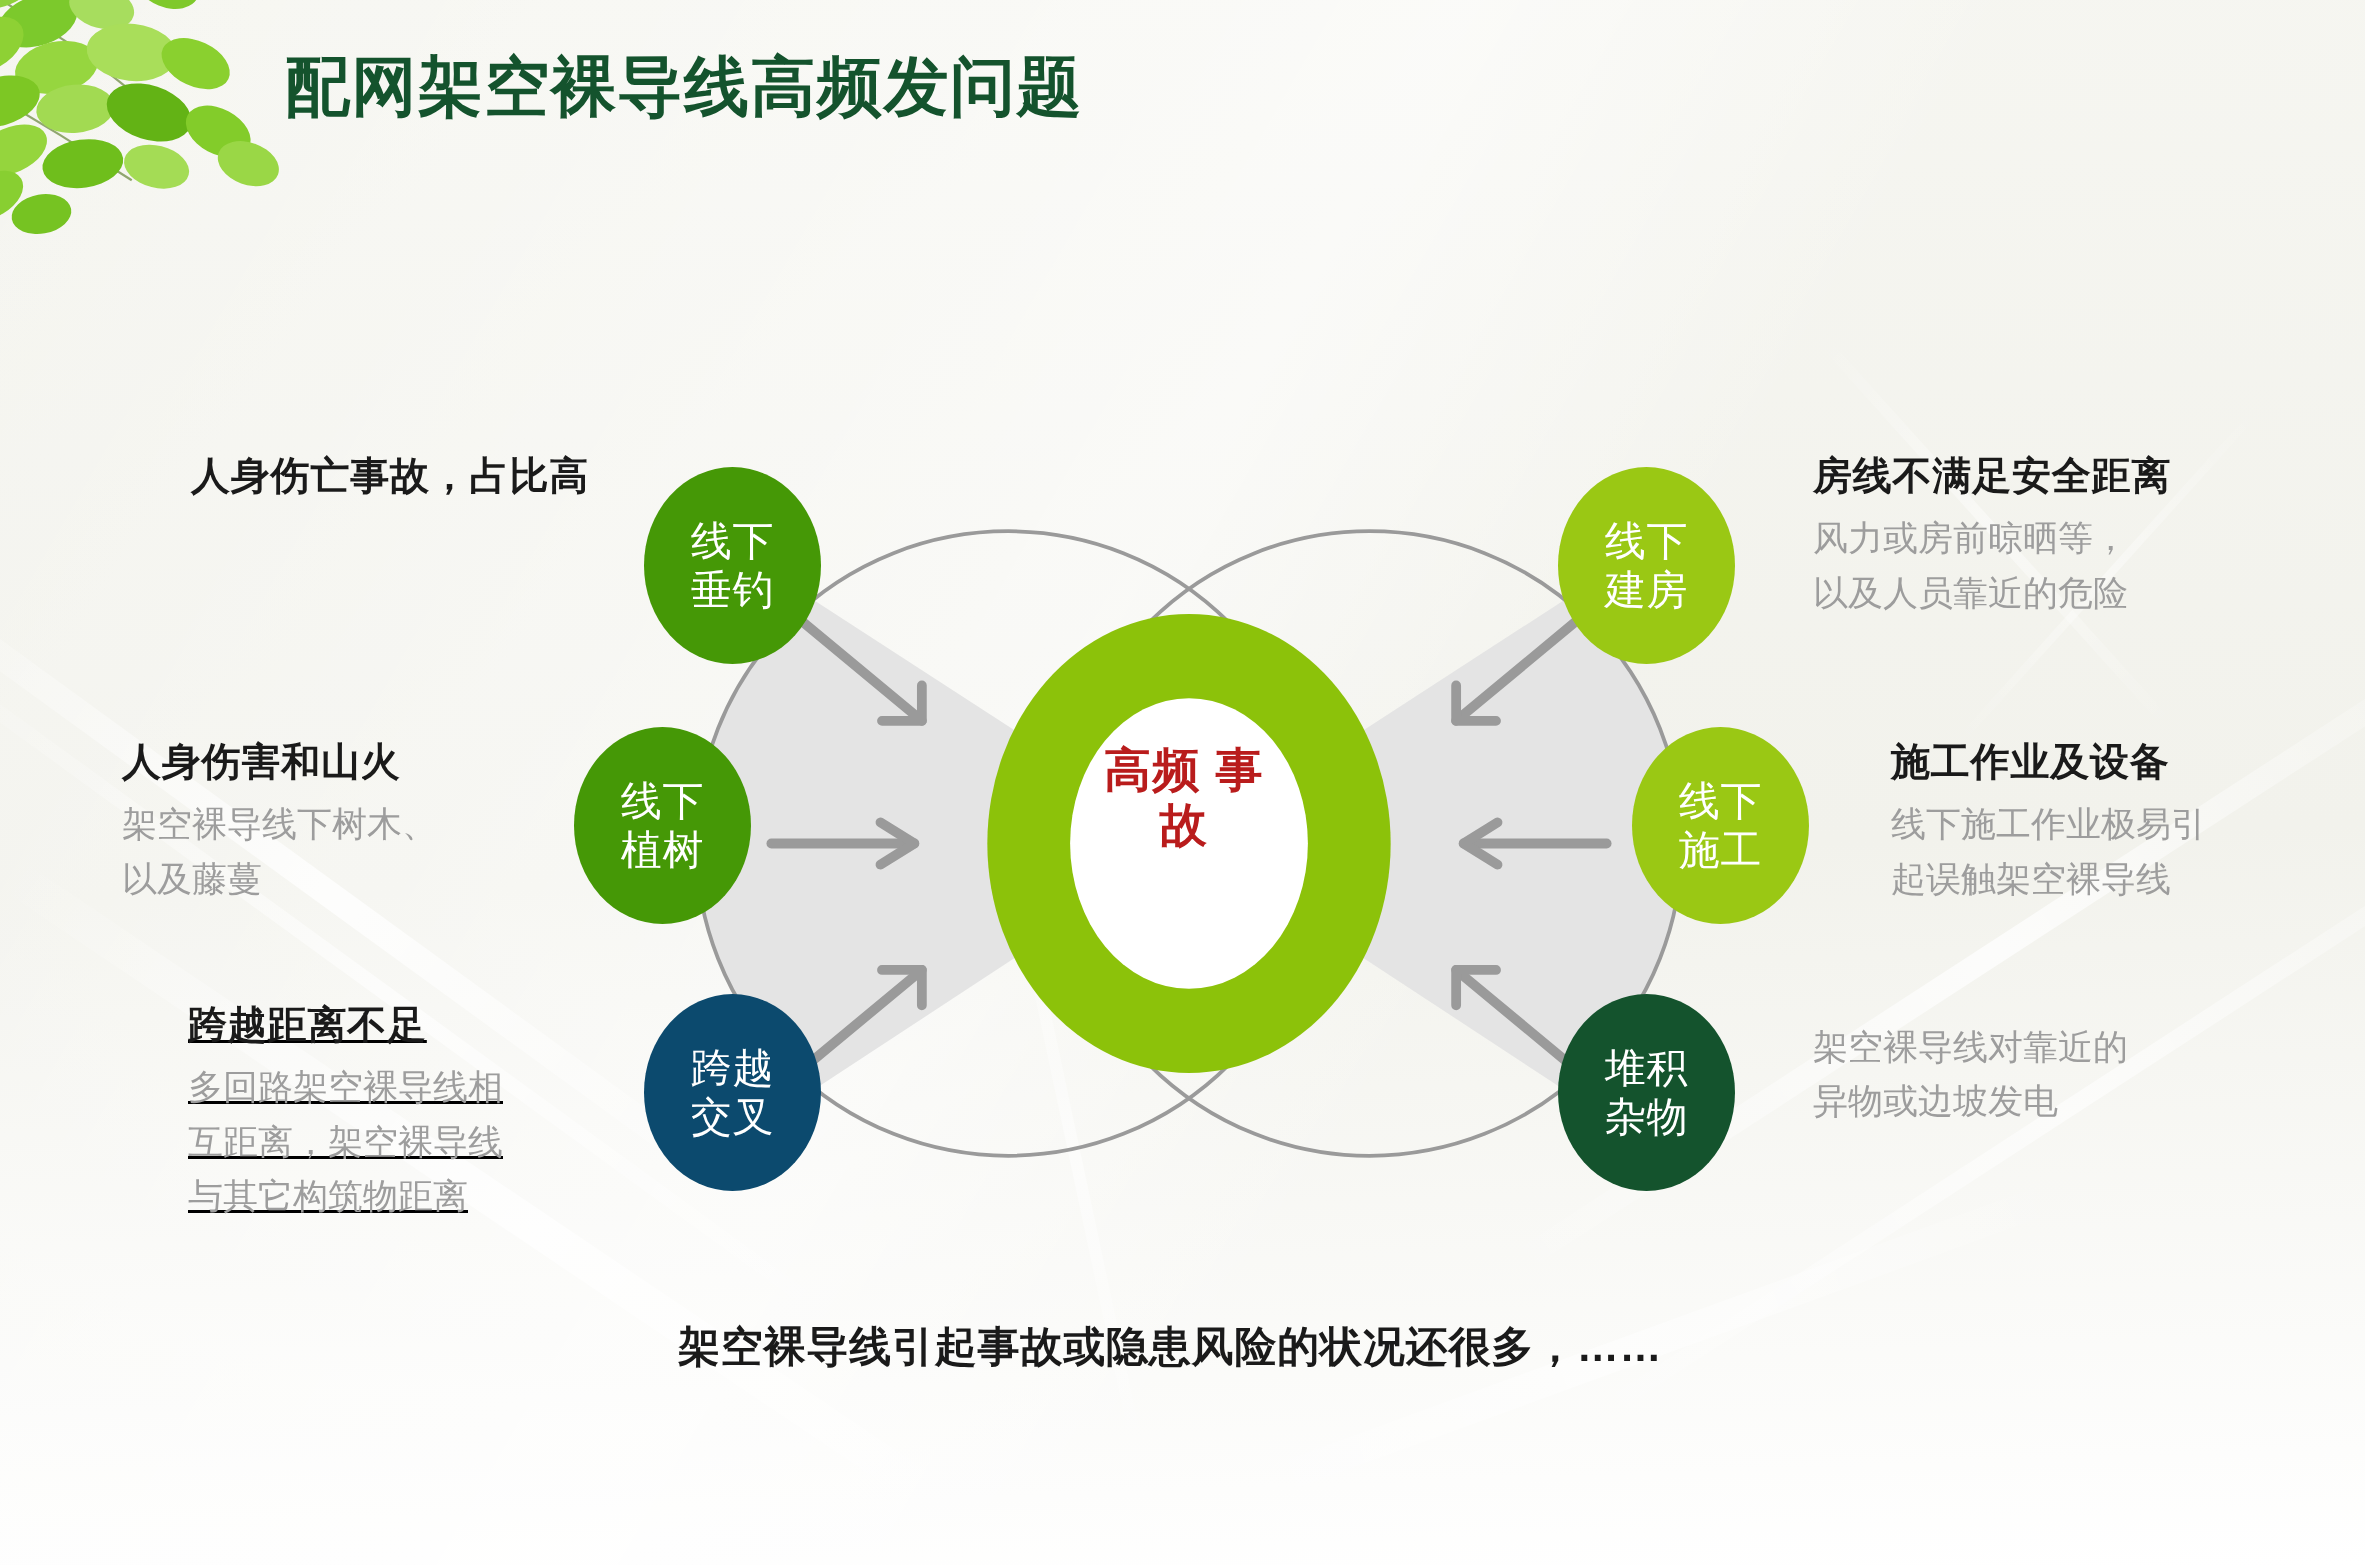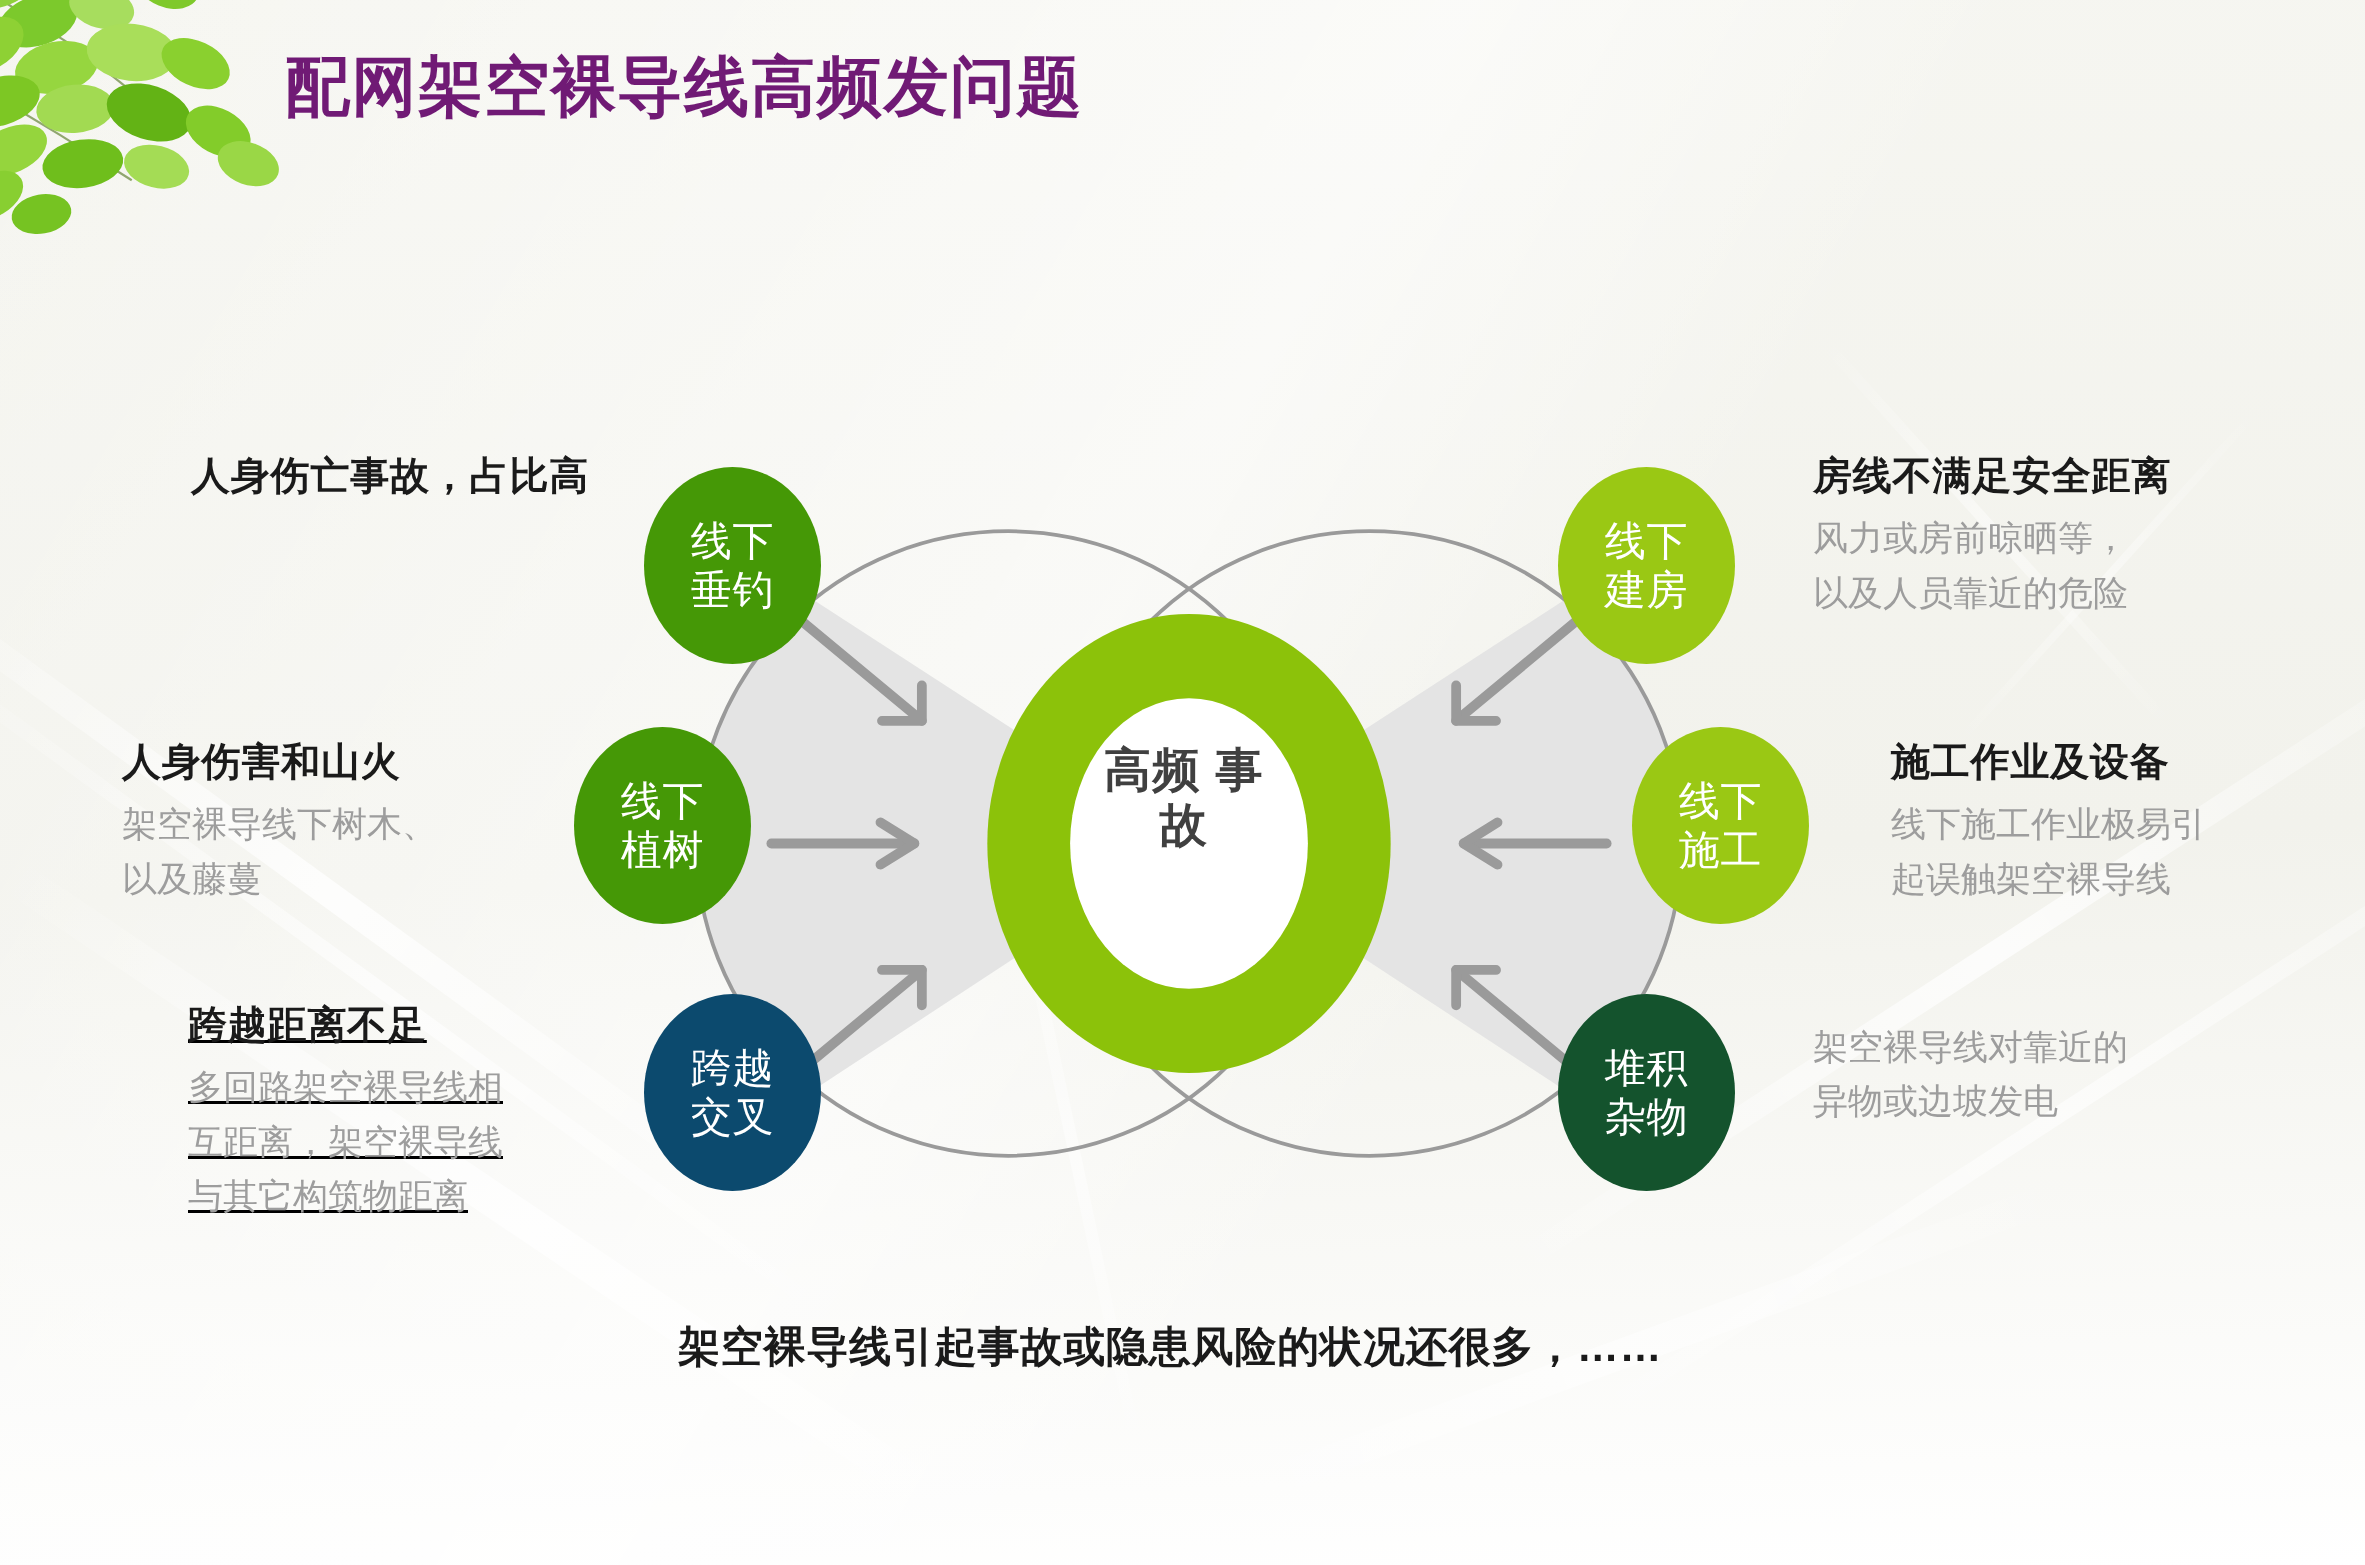--- a/index.html
+++ b/index.html
@@ -53,21 +53,21 @@
     pointer-events: none;
   }
 
   
   .title {
     position: absolute;
     left: 285px;
     top: 51px;
     font-size: 65px;
     font-weight: bold;
-    color: #701a75;
+    color: #14532d;
     letter-spacing: 1.5px;
     line-height: 1.1;
     white-space: nowrap;
   }
 
   
   .diagram {
     position: absolute;
     left: 617px;
     top: 392px;
@@ -78,21 +78,21 @@
 
   
   .center-label {
     position: absolute;
     left: 1101px;
     top: 742px;
     width: 166px;
     text-align: center;
     font-size: 47px;
     font-weight: bold;
-    color: #404040;
+    color: #b91c1c;
     line-height: 1.18;
     letter-spacing: 1.5px;
   }
 
   
   .node {
     position: absolute;
     display: flex;
     align-items: center;
     justify-content: center;

